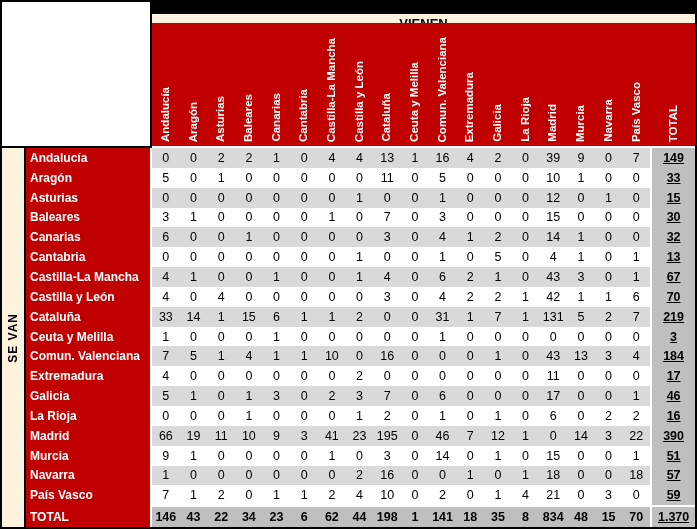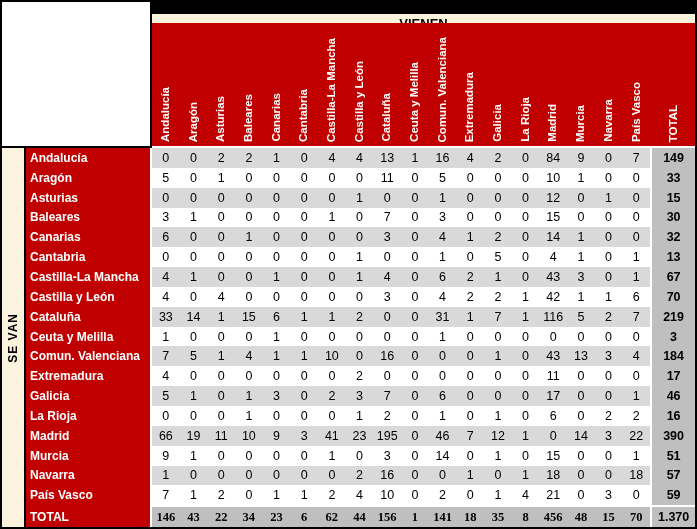--- a/index.html
+++ b/index.html
@@ -73,26 +73,26 @@
   }
   .drow{flex:1;display:flex;min-height:0;}
   .drow .dcell{
     flex:1;display:flex;align-items:center;justify-content:center;
     font-size:12.5px;color:#000;min-width:0;
   }
   .drow .vsp{width:2px;flex:none;background:#fff;}
   .drow .tcell{
     width:43px;flex:none;background:var(--tgray);
     display:flex;align-items:center;justify-content:center;
-    font-weight:bold;font-size:12.5px;color:#000;
+    font-weight:bold;font-size:12.5px;color:#000;text-decoration:underline;
   }
   .hsp{height:2px;flex:none;background:#fff;}
   .row-odd .dcell{background:var(--alt);}
   .row-even .dcell{background:var(--base);}
-  .trow .dcell{background:var(--tgray);font-weight:bold;font-family:Liberation Serif, serif;}
+  .trow .dcell{background:var(--tgray);font-weight:bold;}
 </style>
 </head>
 <body>
 
 <div class="canvas">
   <div class="corner"></div>
 
   <div class="vienen">
     <span>VIENEN</span>
   </div>
@@ -197,21 +197,21 @@
         <div class="dcell">1</div>
         <div class="dcell">0</div>
         <div class="dcell">4</div>
         <div class="dcell">4</div>
         <div class="dcell">13</div>
         <div class="dcell">1</div>
         <div class="dcell">16</div>
         <div class="dcell">4</div>
         <div class="dcell">2</div>
         <div class="dcell">0</div>
-        <div class="dcell">84</div>
+        <div class="dcell">39</div>
         <div class="dcell">9</div>
         <div class="dcell">0</div>
         <div class="dcell">7</div>
         <div class="vsp"></div>
         <div class="tcell">149</div>
       </div>
       <div class="drow row-even">
         <div class="dcell">5</div>
         <div class="dcell">0</div>
         <div class="dcell">1</div>
@@ -373,21 +373,21 @@
         <div class="dcell">6</div>
         <div class="dcell">1</div>
         <div class="dcell">1</div>
         <div class="dcell">2</div>
         <div class="dcell">0</div>
         <div class="dcell">0</div>
         <div class="dcell">31</div>
         <div class="dcell">1</div>
         <div class="dcell">7</div>
         <div class="dcell">1</div>
-        <div class="dcell">116</div>
+        <div class="dcell">131</div>
         <div class="dcell">5</div>
         <div class="dcell">2</div>
         <div class="dcell">7</div>
         <div class="vsp"></div>
         <div class="tcell">219</div>
       </div>
       <div class="drow row-even">
         <div class="dcell">1</div>
         <div class="dcell">0</div>
         <div class="dcell">0</div>
@@ -588,27 +588,27 @@
       <div class="hsp"></div>
       <div class="drow trow">
         <div class="dcell">146</div>
         <div class="dcell">43</div>
         <div class="dcell">22</div>
         <div class="dcell">34</div>
         <div class="dcell">23</div>
         <div class="dcell">6</div>
         <div class="dcell">62</div>
         <div class="dcell">44</div>
-        <div class="dcell">156</div>
+        <div class="dcell">198</div>
         <div class="dcell">1</div>
         <div class="dcell">141</div>
         <div class="dcell">18</div>
         <div class="dcell">35</div>
         <div class="dcell">8</div>
-        <div class="dcell">456</div>
+        <div class="dcell">834</div>
         <div class="dcell">48</div>
         <div class="dcell">15</div>
         <div class="dcell">70</div>
         <div class="vsp"></div>
         <div class="tcell">1.370</div>
       </div>
     </div>
 </div>
 
 </body></html>

